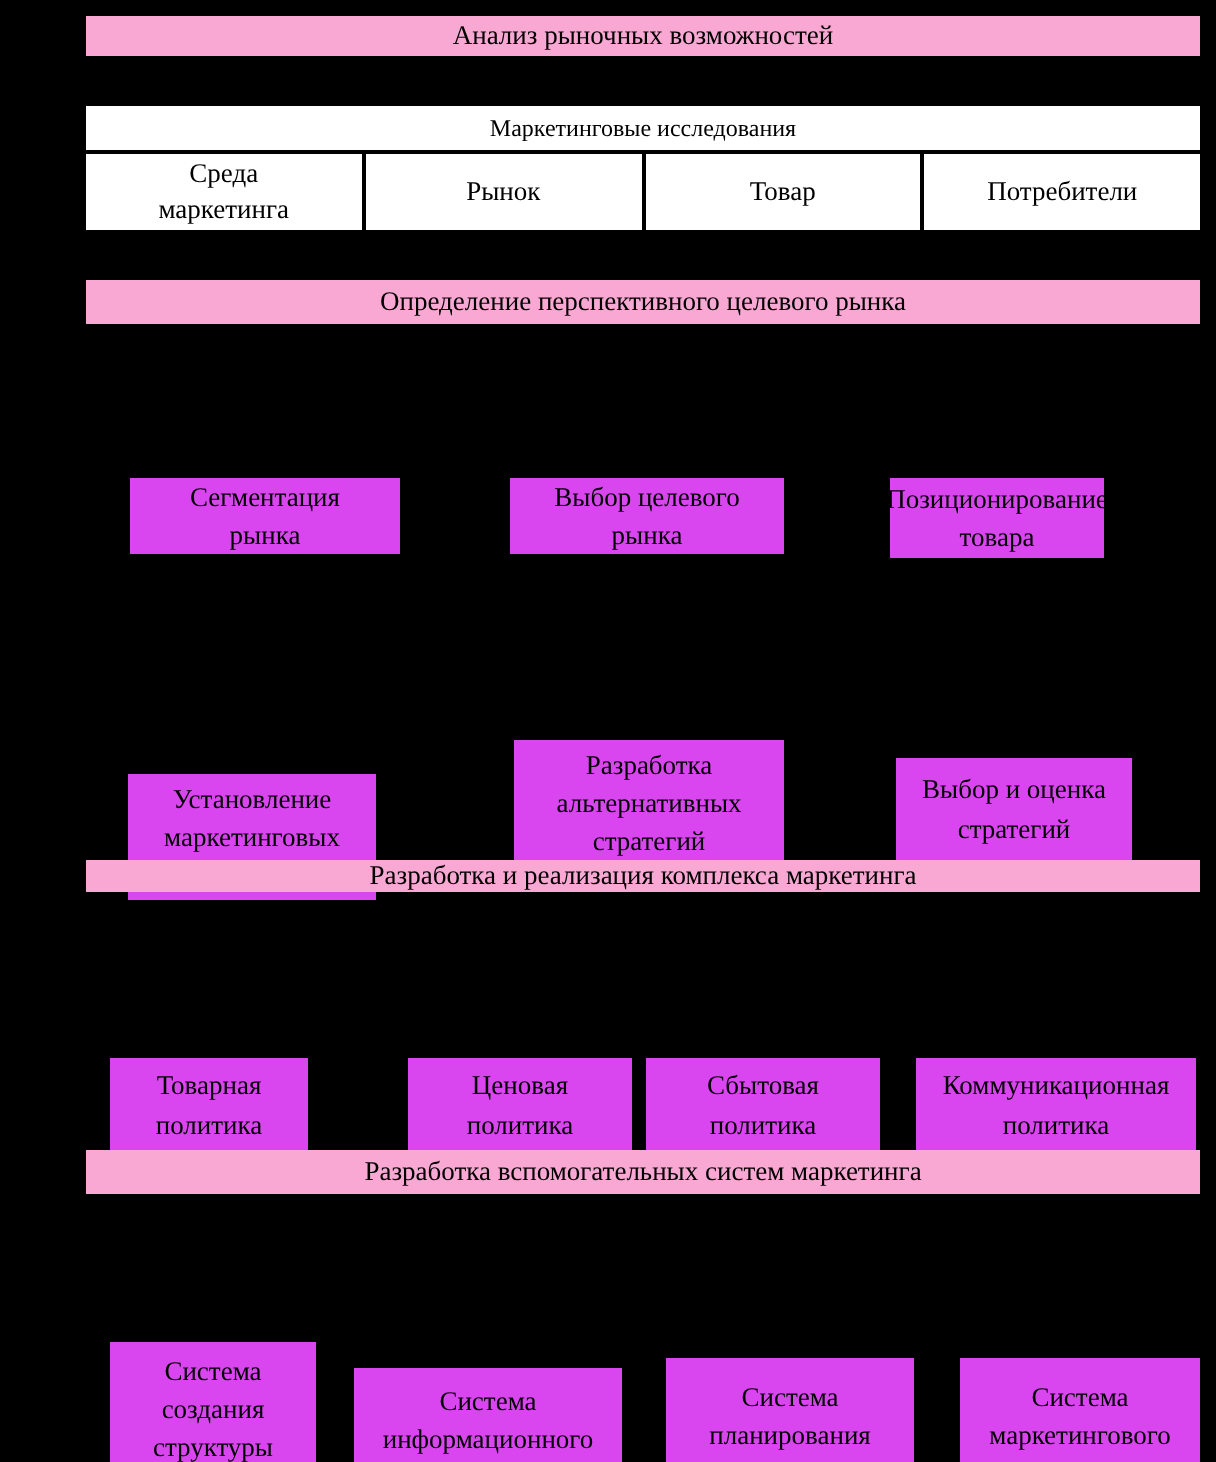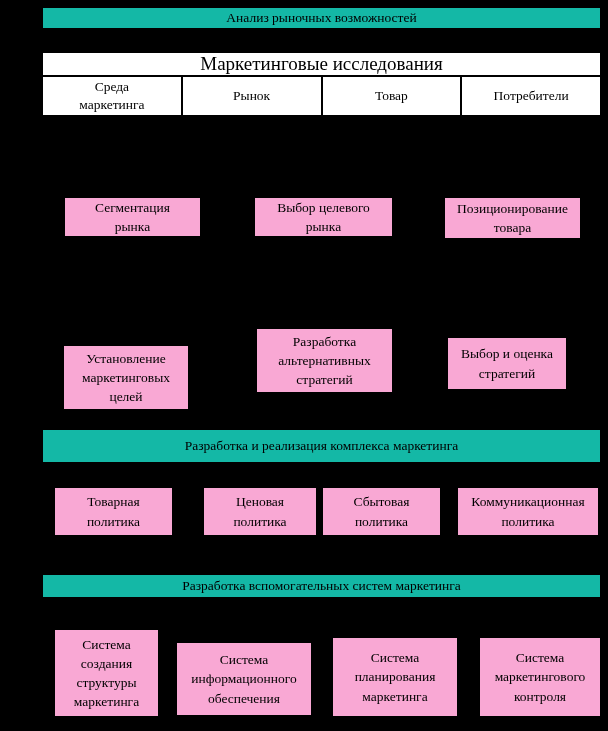--- a/index.html
+++ b/index.html
@@ -9,52 +9,53 @@
     height: 731px;
     background: #000;
     overflow: hidden;
     font-family: "Liberation Serif", "DejaVu Serif", serif;
     color: #000;
   }
   .bar {
     position: absolute;
     left: 43px;
     width: 557px;
-    background: #14b8a6;
+    background: #f9a8d4;
     display: flex;
     align-items: center;
     justify-content: center;
     font-size: 13.5px;
     line-height: 1.2;
     text-align: center;
   }
   .box {
     position: absolute;
-    background: #f9a8d4;
+    background: #d946ef;
     display: flex;
     align-items: center;
     justify-content: center;
     text-align: center;
     font-size: 13.5px;
     line-height: 1.42;
     white-space: pre-line;
+    margin-top: 41px;
   }
   .rtable {
     position: absolute;
     left: 43px;
     top: 53px;
     width: 557px;
   }
   .rtable-header {
     height: 22px;
     background: #fff;
     display: flex;
     align-items: center;
     justify-content: center;
-    font-size: 19px;
+    font-size: 12px;
   }
   .rtable-cells {
     display: flex;
     gap: 2px;
     margin-top: 2px;
     height: 38px;
   }
   .rtable-cell {
     flex: 1 1 0;
     background: #fff;
@@ -78,41 +79,42 @@
     <div class="rtable-header">Маркетинговые исследования</div>
     <div class="rtable-cells">
       <div class="rtable-cell">Среда
 маркетинга</div>
       <div class="rtable-cell">Рынок</div>
       <div class="rtable-cell">Товар</div>
       <div class="rtable-cell">Потребители</div>
     </div>
   </div>
 
+  <div class="bar" style="top:140px; height:22px;">Определение перспективного целевого рынка</div>
 
   <div class="box" style="left:65px; top:198px; width:135px; height:38px;">Сегментация
 рынка</div>
   <div class="box" style="left:255px; top:198px; width:137px; height:38px;">Выбор целевого
 рынка</div>
-  <div class="box" style="left:445px; top:198px; width:135px; height:40px;">Позиционирование
+  <div class="box" style="left:445px; top:198px; width:107px; height:40px;">Позиционирование
 товара</div>
 
 
   <div class="box" style="left:64px; top:346px; width:124px; height:63px;">Установление
 маркетинговых
 целей</div>
   <div class="box" style="left:257px; top:329px; width:135px; height:63px;">Разработка
 альтернативных
 стратегий</div>
   <div class="box" style="left:448px; top:338px; width:118px; height:51px;">Выбор и оценка
 стратегий</div>
 
-  <div class="bar" style="top:430px; height:32px;">Разработка и реализация комплекса маркетинга</div>
+  <div class="bar" style="top:430px; height:16px;">Разработка и реализация комплекса маркетинга</div>
 
-  <div class="box" style="left:55px; top:488px; width:117px; height:47px;">Товарная
+  <div class="box" style="left:55px; top:488px; width:99px; height:47px;">Товарная
 политика</div>
   <div class="box" style="left:204px; top:488px; width:112px; height:47px;">Ценовая
 политика</div>
   <div class="box" style="left:323px; top:488px; width:117px; height:47px;">Сбытовая
 политика</div>
   <div class="box" style="left:458px; top:488px; width:140px; height:47px;">Коммуникационная
 политика</div>
 
   <div class="bar" style="top:575px; height:22px;">Разработка вспомогательных систем маркетинга</div>
 

